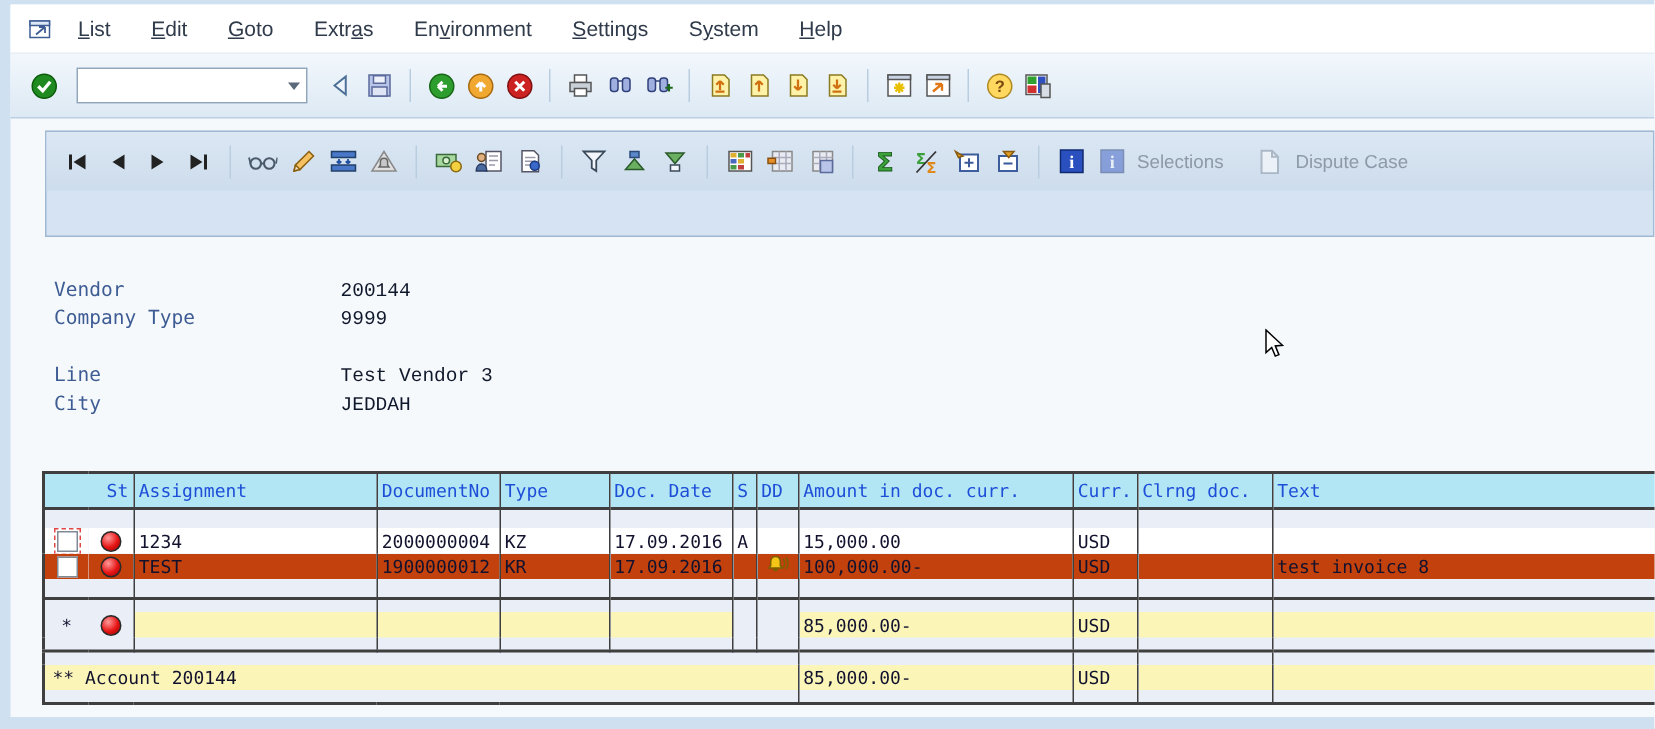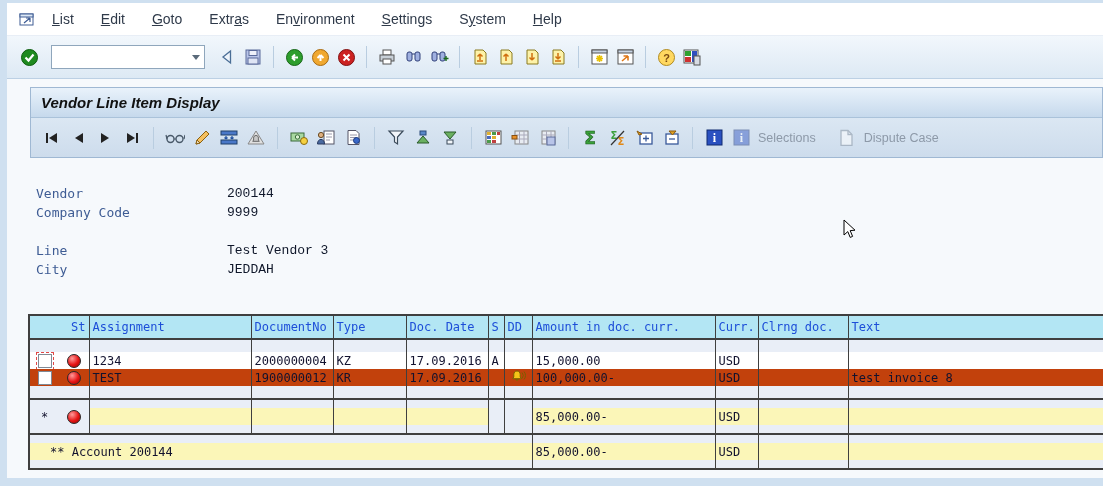--- a/index.html
+++ b/index.html
@@ -220,21 +220,20 @@
         <rect x="2" y="2" width="14" height="13" fill="#fff" stroke="#555"></rect>
         <rect x="3" y="3" width="6" height="5" fill="#30a030"></rect>
         <rect x="3" y="9" width="6" height="5" fill="#d03030"></rect>
         <rect x="10" y="3" width="5" height="11" fill="#3050c0"></rect>
         <rect x="12" y="8" width="6" height="9" fill="#d8dce4" stroke="#555"></rect>
       </svg>
   </span>
 </div>
 
 <div class="panel">
-  <div class="panel-title">Vendor Line Item Display</div>
   <div class="panel-toolbar">
     <span class="tbi">
       <svg width="15" height="14" viewBox="0 0 15 14">
           <path d="M3 2v10" stroke="#222" stroke-width="2"></path>
           <path d="M13 2L5 7l8 5z" fill="#222"></path>
         </svg>
     </span>
     <span class="tbi">
       <svg width="13" height="14" viewBox="0 0 13 14">
           <path d="M11 2L3 7l8 5z" fill="#222"></path>
@@ -392,21 +391,21 @@
           <path d="M2 1.5h7l4 4v11H2z" fill="#fff" stroke="#8a96a4" stroke-width="1.3"></path>
           <path d="M9 1.5v4h4" fill="none" stroke="#8a96a4" stroke-width="1.3"></path>
         </svg>
     </span>
     <span class="gray-label">Dispute Case</span>
   </div>
 </div>
 
 <div class="fieldline flabel" style="left:36px;top:186px;">Vendor</div>
 <div class="fieldline fvalue" style="left:227px;top:186px;">200144</div>
-<div class="fieldline flabel" style="left:36px;top:205px;">Company Code</div>
+<div class="fieldline flabel" style="left:36px;top:205px;">Company Type</div>
 <div class="fieldline fvalue" style="left:227px;top:205px;text-align:right;">9999</div>
 <div class="fieldline flabel" style="left:36px;top:243px;">Line</div>
 <div class="fieldline fvalue" style="left:227px;top:243px;">Test Vendor 3</div>
 <div class="fieldline flabel" style="left:36px;top:262px;">City</div>
 <div class="fieldline fvalue" style="left:227px;top:262px;">JEDDAH</div>
 
 <span class="cursor">
   <svg width="13" height="20" viewBox="0 0 13 20">
       <polygon points="1,1 1,16 4.8,12.6 7.2,18.4 9.6,17.4 7.2,11.6 12,11.2" fill="#fff" stroke="#000"></polygon>
     </svg>
@@ -557,21 +556,21 @@
 
   <tr class="spacer-s sec">
     <td class="no-bl" colspan="8"></td>
           <td></td>
           <td></td>
           <td></td>
           <td></td>
   </tr>
 
   <tr>
-    <td class="no-bl yellow" colspan="8" style="padding-left:20px">** Account 200144</td>
+    <td class="no-bl yellow" colspan="8" style="padding-left:5px">** Account 200144</td>
     <td class="yellow amt">85,000.00-</td>
     <td class="yellow">USD</td>
     <td class="yellow"></td>
     <td class="yellow"></td>
   </tr>
 
   <tr class="spacer-s">
     <td class="no-bl" colspan="8"></td>
           <td></td>
           <td></td>

